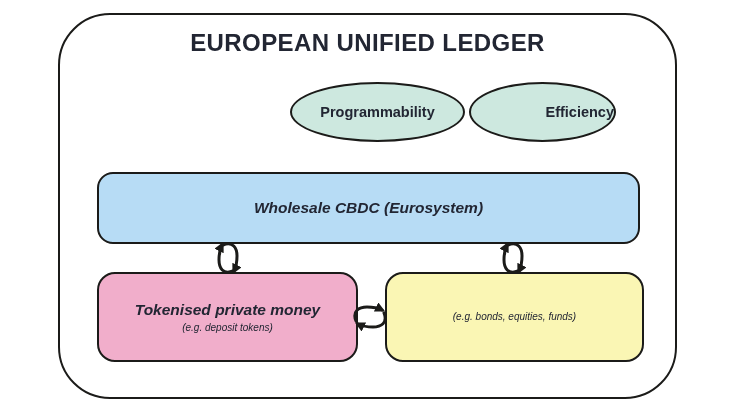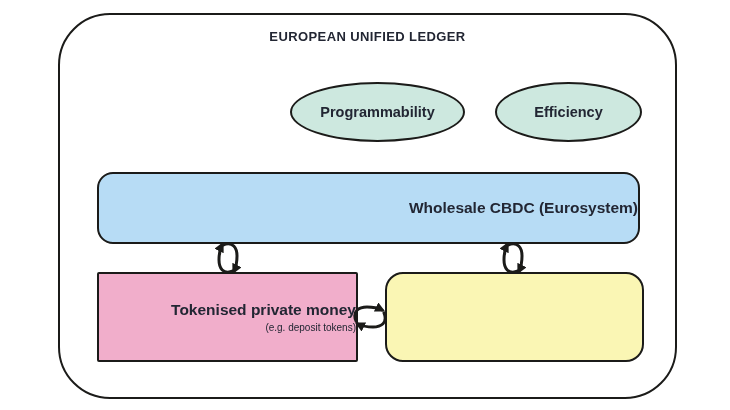--- a/index.html
+++ b/index.html
@@ -14,46 +14,46 @@
   html,body{width:730px;height:410px;background:#ffffff;overflow:hidden;
     font-family:"Liberation Sans", sans-serif;color:var(--text);}
   .stage{position:relative;width:730px;height:410px;background:#fff;}
 
   .ledger{
     position:absolute;left:58px;top:13px;width:619px;height:386px;
     background:#fff;border:2.5px solid var(--ink);border-radius:52px;
   }
   .title{
     position:absolute;top:14px;left:0;width:100%;
-    text-align:center;font-size:13px;font-weight:bold;
+    text-align:center;font-size:24px;font-weight:bold;
     letter-spacing:0.4px;color:var(--text);
   }
 
   .ellipse{
     position:absolute;top:67px;height:60px;
     background:var(--feature-fill);border:2.5px solid var(--ink);
     border-radius:50%;
     display:flex;flex-direction:column;align-items:center;justify-content:center;
     line-height:1.25;
   }
   .ellipse .main{font-weight:bold;font-size:14.5px;}
   .ellipse .sub{font-size:13.5px;}
   .e1{left:37px;width:145px;}
   .e2{left:230px;width:175px;}
-  .e3{left:435px;width:147px;}
+  .e3{left:409px;width:147px;align-items:flex-end;}
 
   .box{
     position:absolute;border:2.5px solid var(--ink);
-    display:flex;flex-direction:column;align-items:flex-end;justify-content:center;
-    text-align:center;line-height:1.45;
+    display:flex;flex-direction:column;align-items:center;justify-content:center;
+    text-align:center;line-height:1.45;font-style:italic;
   }
   .box .main{font-weight:bold;font-size:15.5px;}
   .box .sub{font-size:10px;}
   .cbdc{left:37px;top:157px;width:543px;height:72px;border-radius:16px;background:var(--cbdc-fill);}
-  .private{left:37px;top:257px;width:261px;height:90px;border-radius:2px;background:var(--private-fill);}
+  .private{left:37px;top:257px;width:261px;height:90px;border-radius:18px;background:var(--private-fill);}
   .assets{left:325px;top:257px;width:259px;height:90px;border-radius:18px;background:var(--assets-fill);}
 
   .conn{position:absolute;}
   .conn svg{display:block;}
   .v-left{left:151px;top:225px;}
   .v-right{left:436px;top:225px;}
   .h-mid{left:292px;top:285px;}
   .conn path{stroke:var(--ink);stroke-width:3;fill:none;stroke-linecap:round;}
   .conn .head{fill:var(--ink);stroke:none;}
 </style>
@@ -75,20 +75,21 @@
     <div class="box cbdc">
       <div class="main">Wholesale CBDC (Eurosystem)</div>
     </div>
 
     <div class="box private">
       <div class="main">Tokenised private money</div>
       <div class="sub">(e.g. deposit tokens)</div>
     </div>
 
     <div class="box assets">
+      <div class="sub">(e.g. bonds, equities, funds)</div>
     </div>
 
     <div class="conn v-left">
       <svg width="34" height="36" viewBox="0 0 34 36" aria-hidden="true">
         <defs>
           <marker id="ah1" viewBox="0 0 10 10" refX="6.5" refY="5" markerWidth="3.4" markerHeight="3.4" orient="auto">
             <path class="head" d="M0,0 L10,5 L0,10 z"></path>
           </marker>
         </defs>
         <path d="M 22,31 C 12,35 8,28 8,20 C 8,13 9,9 11,5" marker-end="url(#ah1)"></path>

